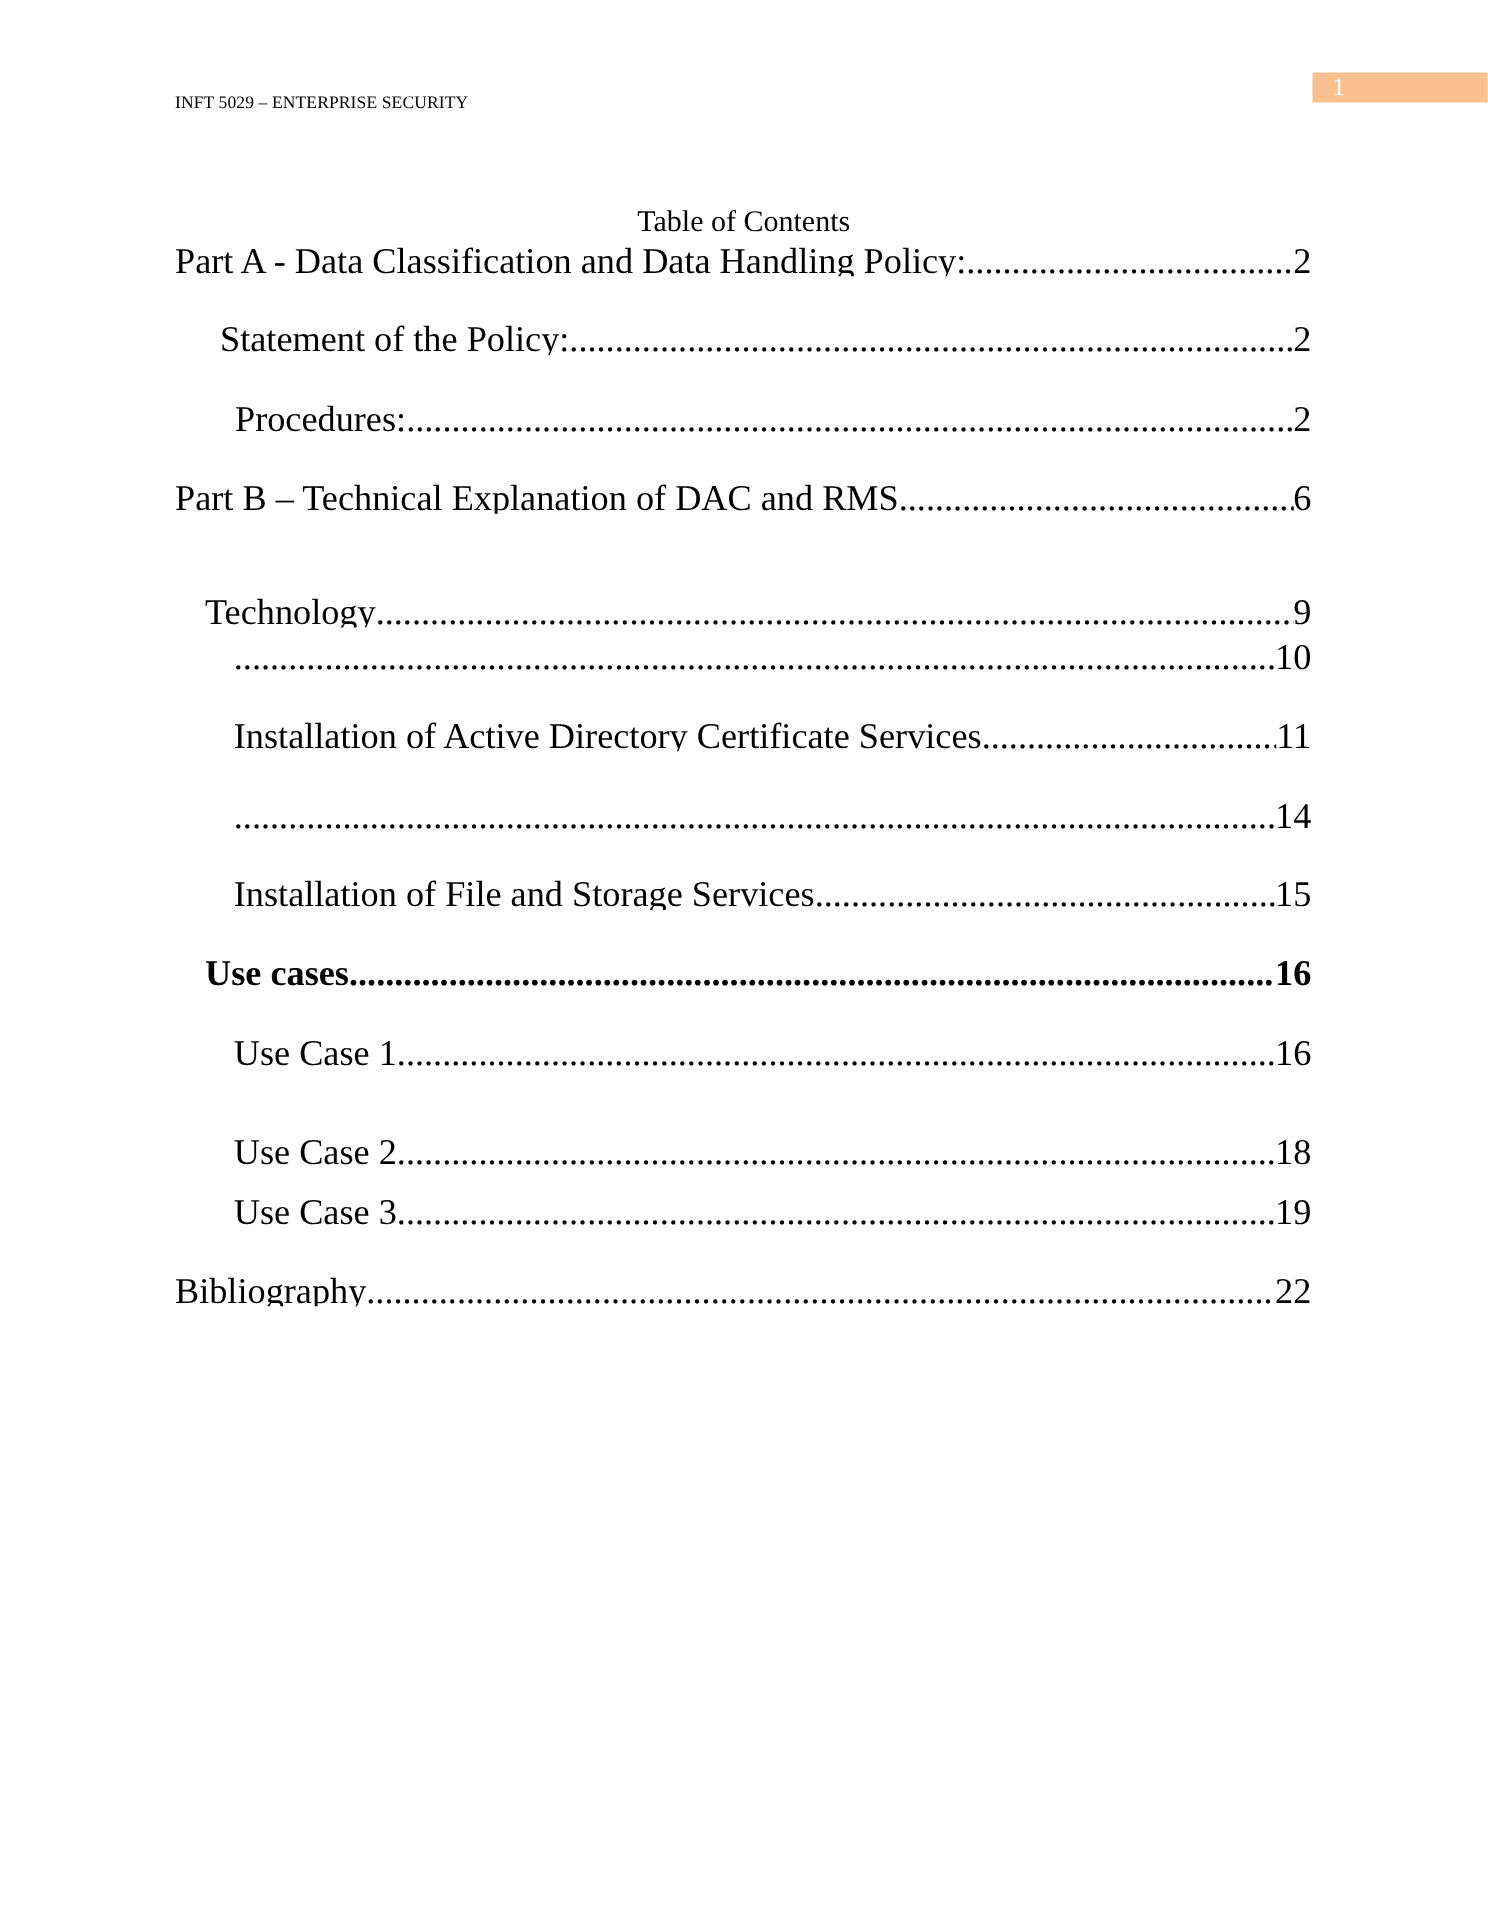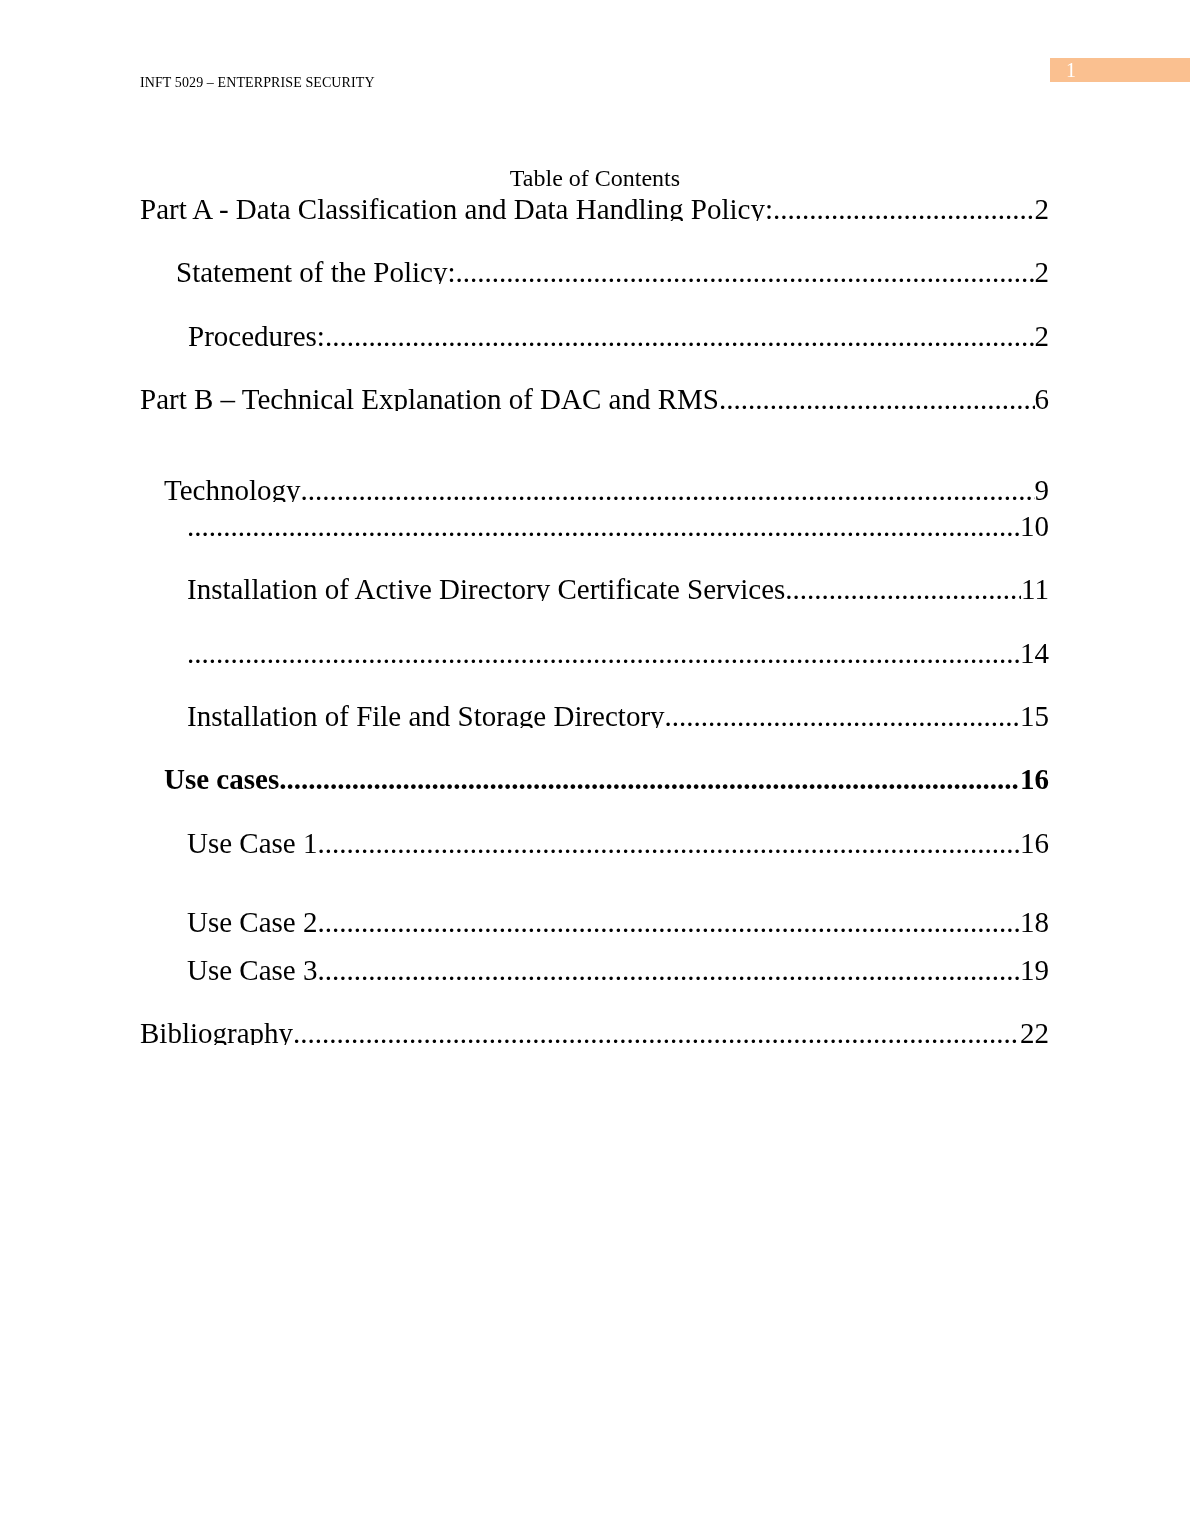--- a/index.html
+++ b/index.html
@@ -126,21 +126,21 @@
   <span class="leader"></span>
   <span class="page">11</span>
 </div>
 
 <div class="toc-entry" style="left:187px; top:641px;">
   <span class="leader"></span>
   <span class="page">14</span>
 </div>
 
 <div class="toc-entry" style="left:187px; top:704px;">
-  <span class="label">Installation of File and Storage Directory</span>
+  <span class="label">Installation of File and Storage Services</span>
   <span class="leader"></span>
   <span class="page">15</span>
 </div>
 
 <div class="toc-entry" style="left:164px; top:767px;font-weight:bold;">
   <span class="label">Use cases</span>
   <span class="leader"></span>
   <span class="page">16</span>
 </div>
 

